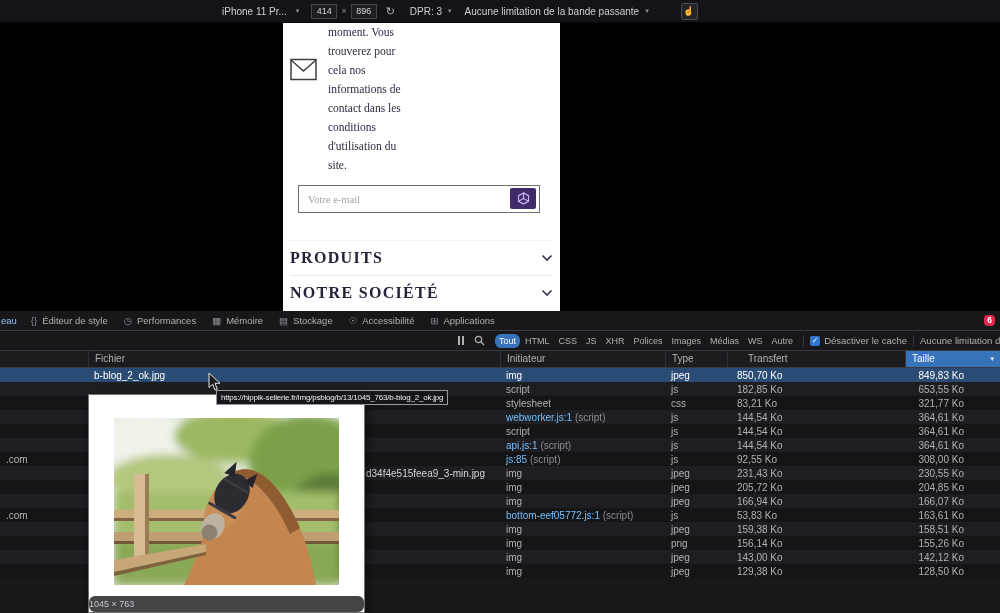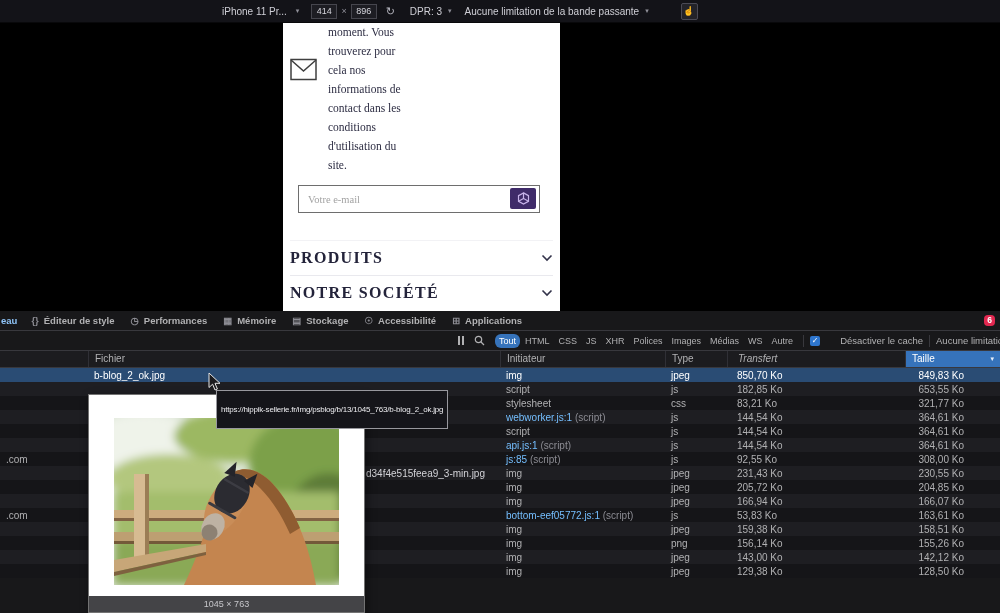--- a/index.html
+++ b/index.html
@@ -37,72 +37,72 @@
   .accordions{position:absolute;left:7px;right:7px;top:218px;}
   .accordion{height:34px;display:flex;align-items:center;justify-content:space-between;border-top:1px solid #e9e9ee;}
   .accordion.first{border-top:1px solid #f2f2f5;}
   .acc-label{font-weight:bold;font-size:16px;letter-spacing:1.3px;color:#23233a;}
 
   
   .devtools{position:absolute;top:311px;left:0;width:1000px;height:302px;background:#18181a;
             color:#b1b1b3;font-size:10px;overflow:hidden;}
   .tabs-bar{position:absolute;top:0;left:0;right:0;height:19px;border-bottom:1px solid #38383d;
             display:flex;align-items:center;background:#18181a;}
-  .tabs{display:flex;align-items:center;height:100%;flex:1;overflow:hidden;font-weight:bold;}
+  .tabs{display:flex;align-items:center;height:100%;flex:1;overflow:hidden;}
   .tab{display:flex;align-items:center;gap:5px;padding:0 8px;height:100%;font-size:9.5px;white-space:nowrap;}
   .tab.partial{padding:0 6px 0 1px;color:#8fc4f8;}
   .tab-icon{font-size:9.5px;color:#8c8c93;}
   .err-badge{background:#e22850;color:#fff;font-size:8.5px;font-weight:bold;border-radius:4px;
              padding:0 3px;height:11px;line-height:11px;margin-right:5px;flex:0 0 auto;}
 
   .net-toolbar{position:absolute;top:20px;left:0;right:0;height:19px;border-bottom:1px solid #38383d;
                display:flex;align-items:center;overflow:hidden;background:#18181a;}
   .pause-icon{margin-left:458px;display:flex;gap:2px;flex:0 0 auto;}
   .pause-icon i{width:2px;height:9px;background:#b1b1b3;display:block;}
   .search-icon{margin-left:10px;flex:0 0 auto;}
   .filters{display:flex;align-items:center;gap:1px;margin-left:10px;}
   .filter-pill{background:transparent;border:none;color:#b1b1b3;font-size:9px;
                font-family:"Liberation Sans",sans-serif;padding:2px 4px;border-radius:6px;white-space:nowrap;}
   .filter-pill.active{background:#3673bb;color:#fff;}
   .vsep{width:1px;height:12px;background:#38383d;margin:0 6px;flex:0 0 auto;}
   .checkbox{width:10px;height:10px;background:#2e76cf;border-radius:2px;color:#fff;font-size:8px;
             line-height:10px;text-align:center;display:inline-block;flex:0 0 auto;}
-  .cache-label{margin-left:20px;white-space:nowrap;font-size:9.5px;}
+  .cache-label{margin-left:4px;white-space:nowrap;font-size:9.5px;}
   .throttle{display:flex;align-items:center;gap:5px;white-space:nowrap;font-size:9.5px;}
 
   .net-header{position:absolute;top:40px;left:0;width:1000px;height:16px;background:#1c1c1f;
               border-bottom:1px solid #38383d;display:grid;grid-template-columns:88px 412px 165px 62px 178px 95px;}
   .hc{line-height:16px;padding-left:6px;border-left:1px solid #303036;overflow:hidden;white-space:nowrap;font-size:10px;}
   .hc.domain{border-left:none;}
-  .hc.transfer{padding-left:10px;font-style:italic;}
+  .hc.transfer{padding-left:20px;}
   .hc.size{background:#3673bb;color:#fff;display:flex;justify-content:space-between;align-items:center;padding-right:6px;}
   .sort-caret{font-size:7px;color:#e8f0fb;}
 
   .rows{position:absolute;top:57px;left:0;width:1000px;}
   .net-row{height:14px;display:grid;grid-template-columns:88px 412px 165px 62px 178px 95px;align-items:center;}
   .net-row.a{background:#151518;}
   .net-row.b{background:#1e1e22;}
   .net-row.selected{background:#2a4c74;}
   .net-row.selected .c,.net-row.selected .init-suffix,.net-row.selected .init-main{color:#fff;}
   .c{overflow:hidden;white-space:nowrap;padding-left:6px;font-size:10px;color:#b1b1b3;}
   .c.file{color:#d2d2d7;}
   .c.transfer{padding-left:10px;}
   .c.size{text-align:right;padding-right:36px;padding-left:0;}
   .init-main.link{color:#75bfff;}
   .init-suffix{color:#8c8c93;}
 
   
   .url-tooltip{position:absolute;left:216px;top:390px;z-index:50;background:#15151a;border:1px solid #98989e;
-               color:#ededf0;font-size:8px;letter-spacing:-0.2px;padding:14px 4px;white-space:nowrap;
+               color:#ededf0;font-size:8px;letter-spacing:-0.2px;padding:2px 4px;white-space:nowrap;
                font-family:"Liberation Sans",sans-serif;}
   .preview-popup{position:absolute;left:88px;top:394px;width:277px;height:219px;background:#fff;
                  border:1px solid #737373;box-shadow:2px 3px 9px rgba(0,0,0,.45);z-index:40;box-sizing:border-box;}
   .preview-image{position:absolute;left:25px;top:23px;width:225px;height:167px;}
   .preview-meta{position:absolute;left:0;right:0;bottom:0;height:16px;background:rgba(42,42,46,.88);
-                color:#c6c6ca;font-size:9px;text-align:center;line-height:16px;font-family:"Liberation Sans",sans-serif;}
+                color:#c6c6ca;font-size:9px;line-height:16px;font-family:"Liberation Sans",sans-serif;border-radius:6px;}
   .cursor{position:absolute;left:208px;top:372px;z-index:60;}
 </style>
 </head>
 <body>
 
 <div class="stage">
 
   <div class="rdm-bar">
     <div class="rdm-device">
       <span>iPhone 11 Pr...</span>

